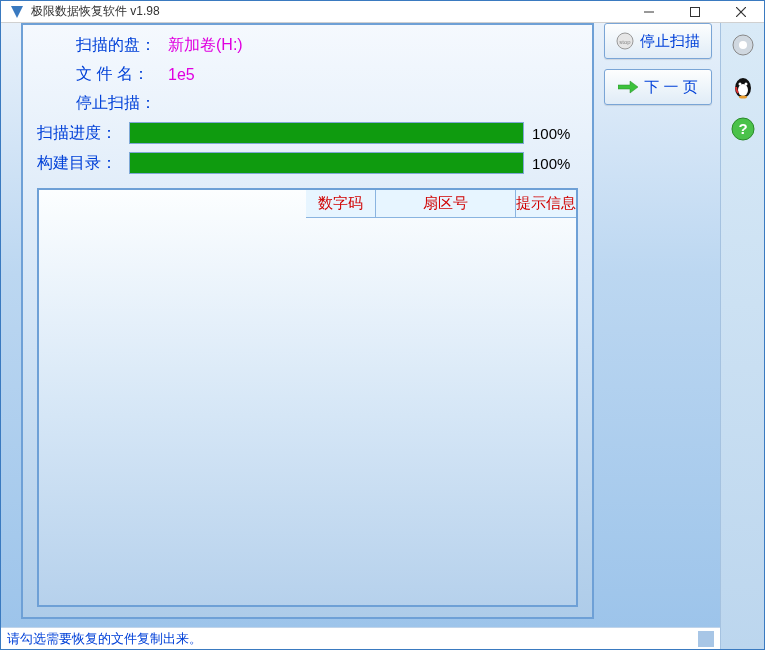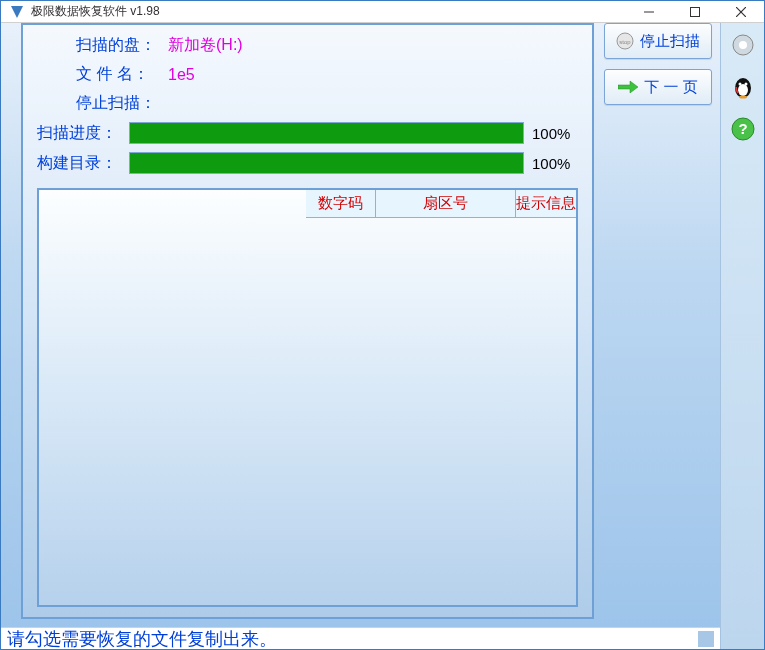--- a/index.html
+++ b/index.html
@@ -175,21 +175,21 @@
   color: #0040d8;
   cursor: pointer;
   box-shadow: 0 1px 1px rgba(0,0,0,0.1);
 }
 .btn-icon { display: inline-flex; align-items: center; }
 
 .footer {
   height: 22px;
   background: #fff;
   color: #0040d8;
-  font-size: 18px;
+  font-size: 13px;
   padding: 0 6px;
   display: flex;
   align-items: center;
   border-top: 1px solid #c0d4ea;
 }
 .footer-scroll-stub {
   width: 16px;
   height: 16px;
   background: #a8c6e6;
   margin-left: auto;

